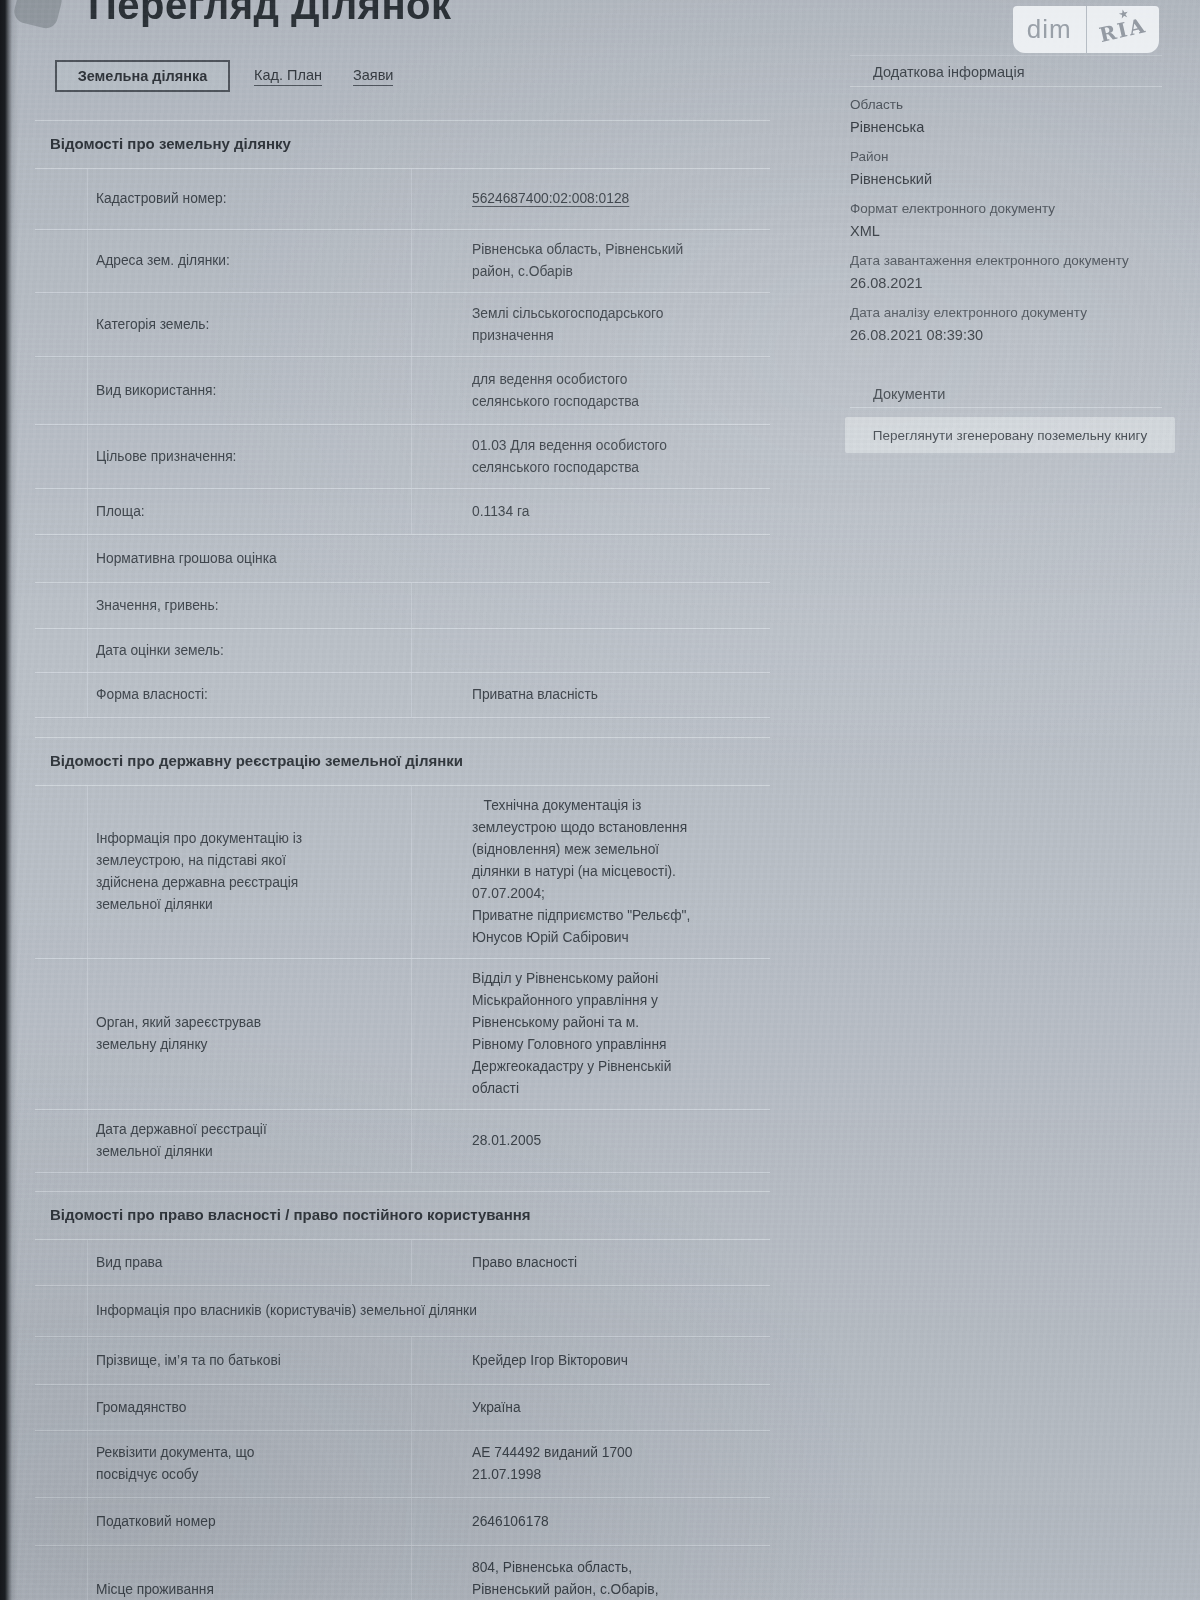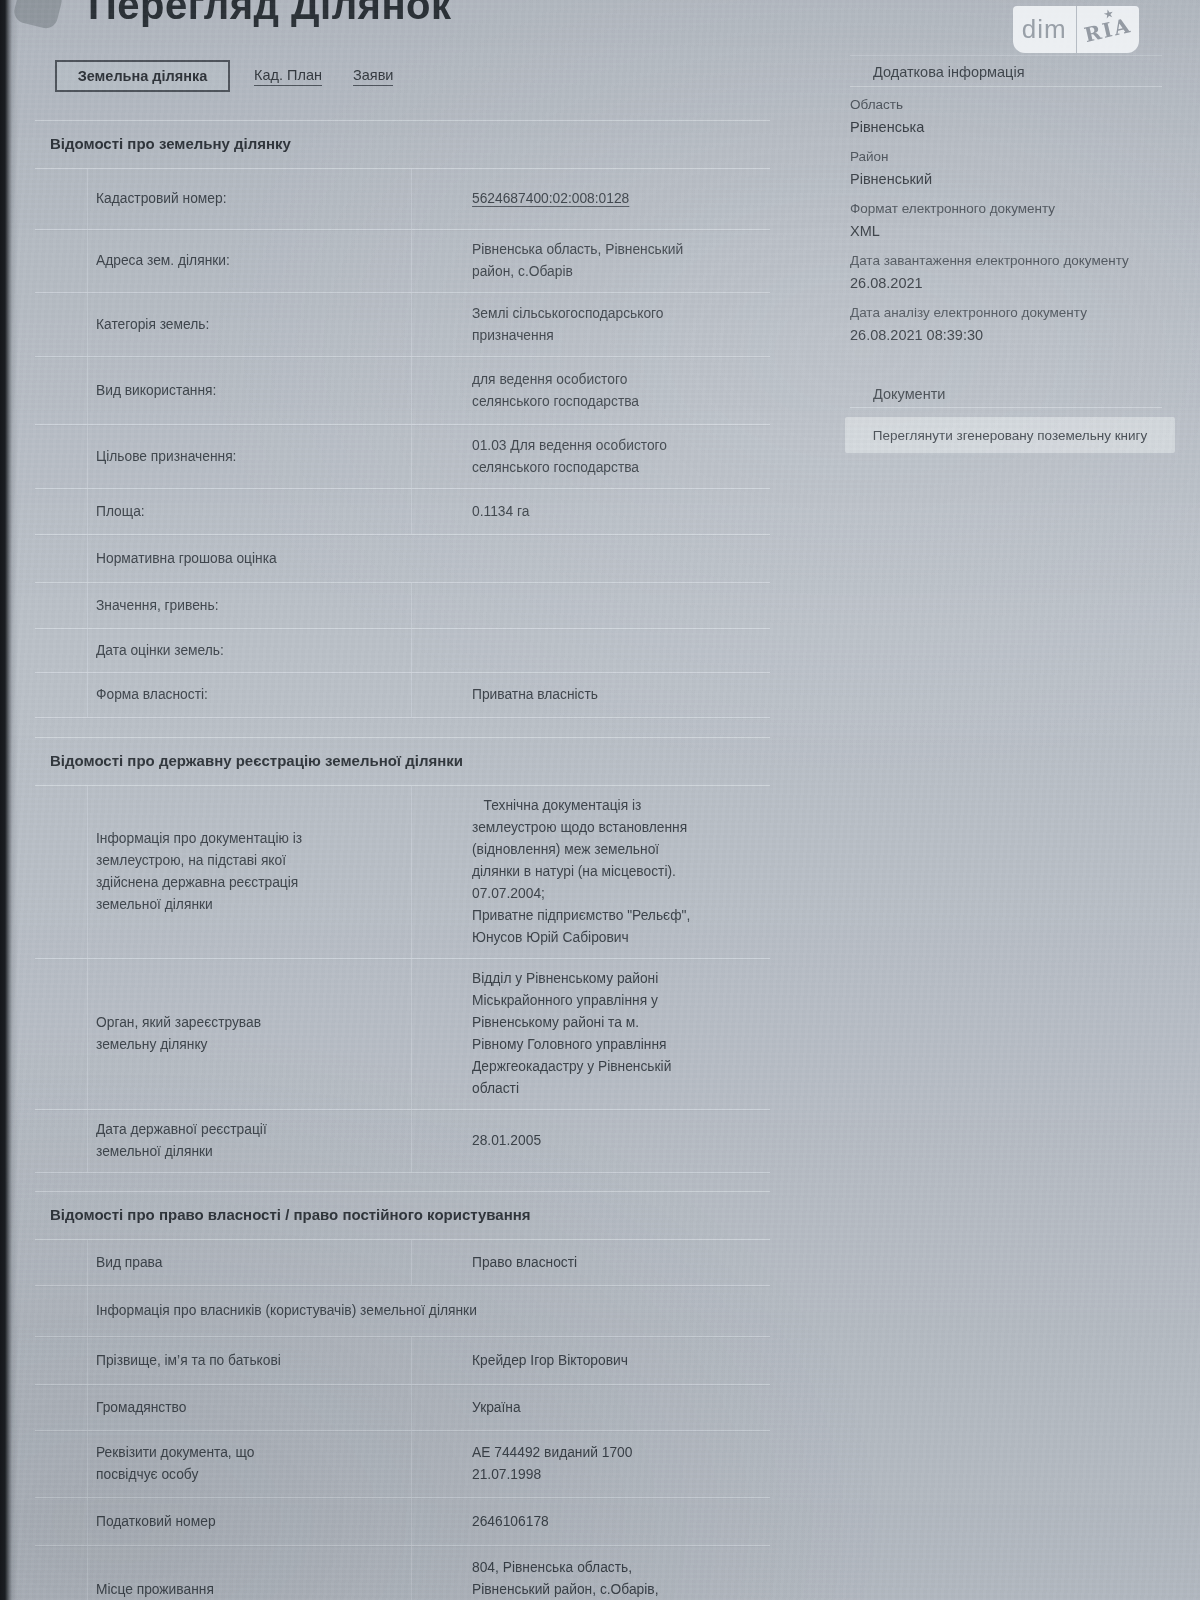--- a/index.html
+++ b/index.html
@@ -29,21 +29,21 @@
     border-radius:12px;transform:rotate(14deg);opacity:.85;}
   .page-title{position:absolute;left:88px;top:-17px;font-size:40px;font-weight:bold;color:#2a3036;letter-spacing:.5px;white-space:nowrap;}
   .tabs{position:absolute;left:55px;top:60px;display:flex;align-items:center;}
   .tab-active{box-sizing:border-box;width:175px;height:32px;border:2px solid #50565d;
     display:flex;align-items:center;justify-content:center;
     font-size:14.5px;font-weight:bold;color:#2d3238;background:rgba(205,211,218,0.25);}
   .tab-link{margin-left:24px;font-size:14.5px;color:#33393f;border-bottom:1.5px solid rgba(60,66,74,0.85);
     padding-bottom:2px;white-space:nowrap;cursor:pointer;}
   .tab-link.second{margin-left:31px;}
   
-  .watermark{position:absolute;left:1013px;top:6px;width:126px;height:47px;
+  .watermark{position:absolute;left:1013px;top:6px;width:146px;height:47px;
     background:rgba(248,250,252,0.82);border-radius:4px 4px 12px 12px;
     display:flex;align-items:center;z-index:5;}
   .wm-left{flex:1;text-align:center;font-size:26px;color:#99a0a8;letter-spacing:1px;}
   .wm-div{width:1px;height:100%;background:rgba(176,183,191,0.9);}
   .wm-right{flex:1;display:flex;align-items:center;justify-content:center;}
   .wm-stamp{position:relative;transform:rotate(-13deg);font-family:"DejaVu Serif", serif;
     font-weight:bold;font-size:20px;color:#8a919a;letter-spacing:2px;opacity:.9;}
   .wm-star{position:absolute;left:50%;top:-9px;font-size:10px;color:#8a919a;}
   
   .main{position:absolute;left:35px;top:120px;width:735px;}

